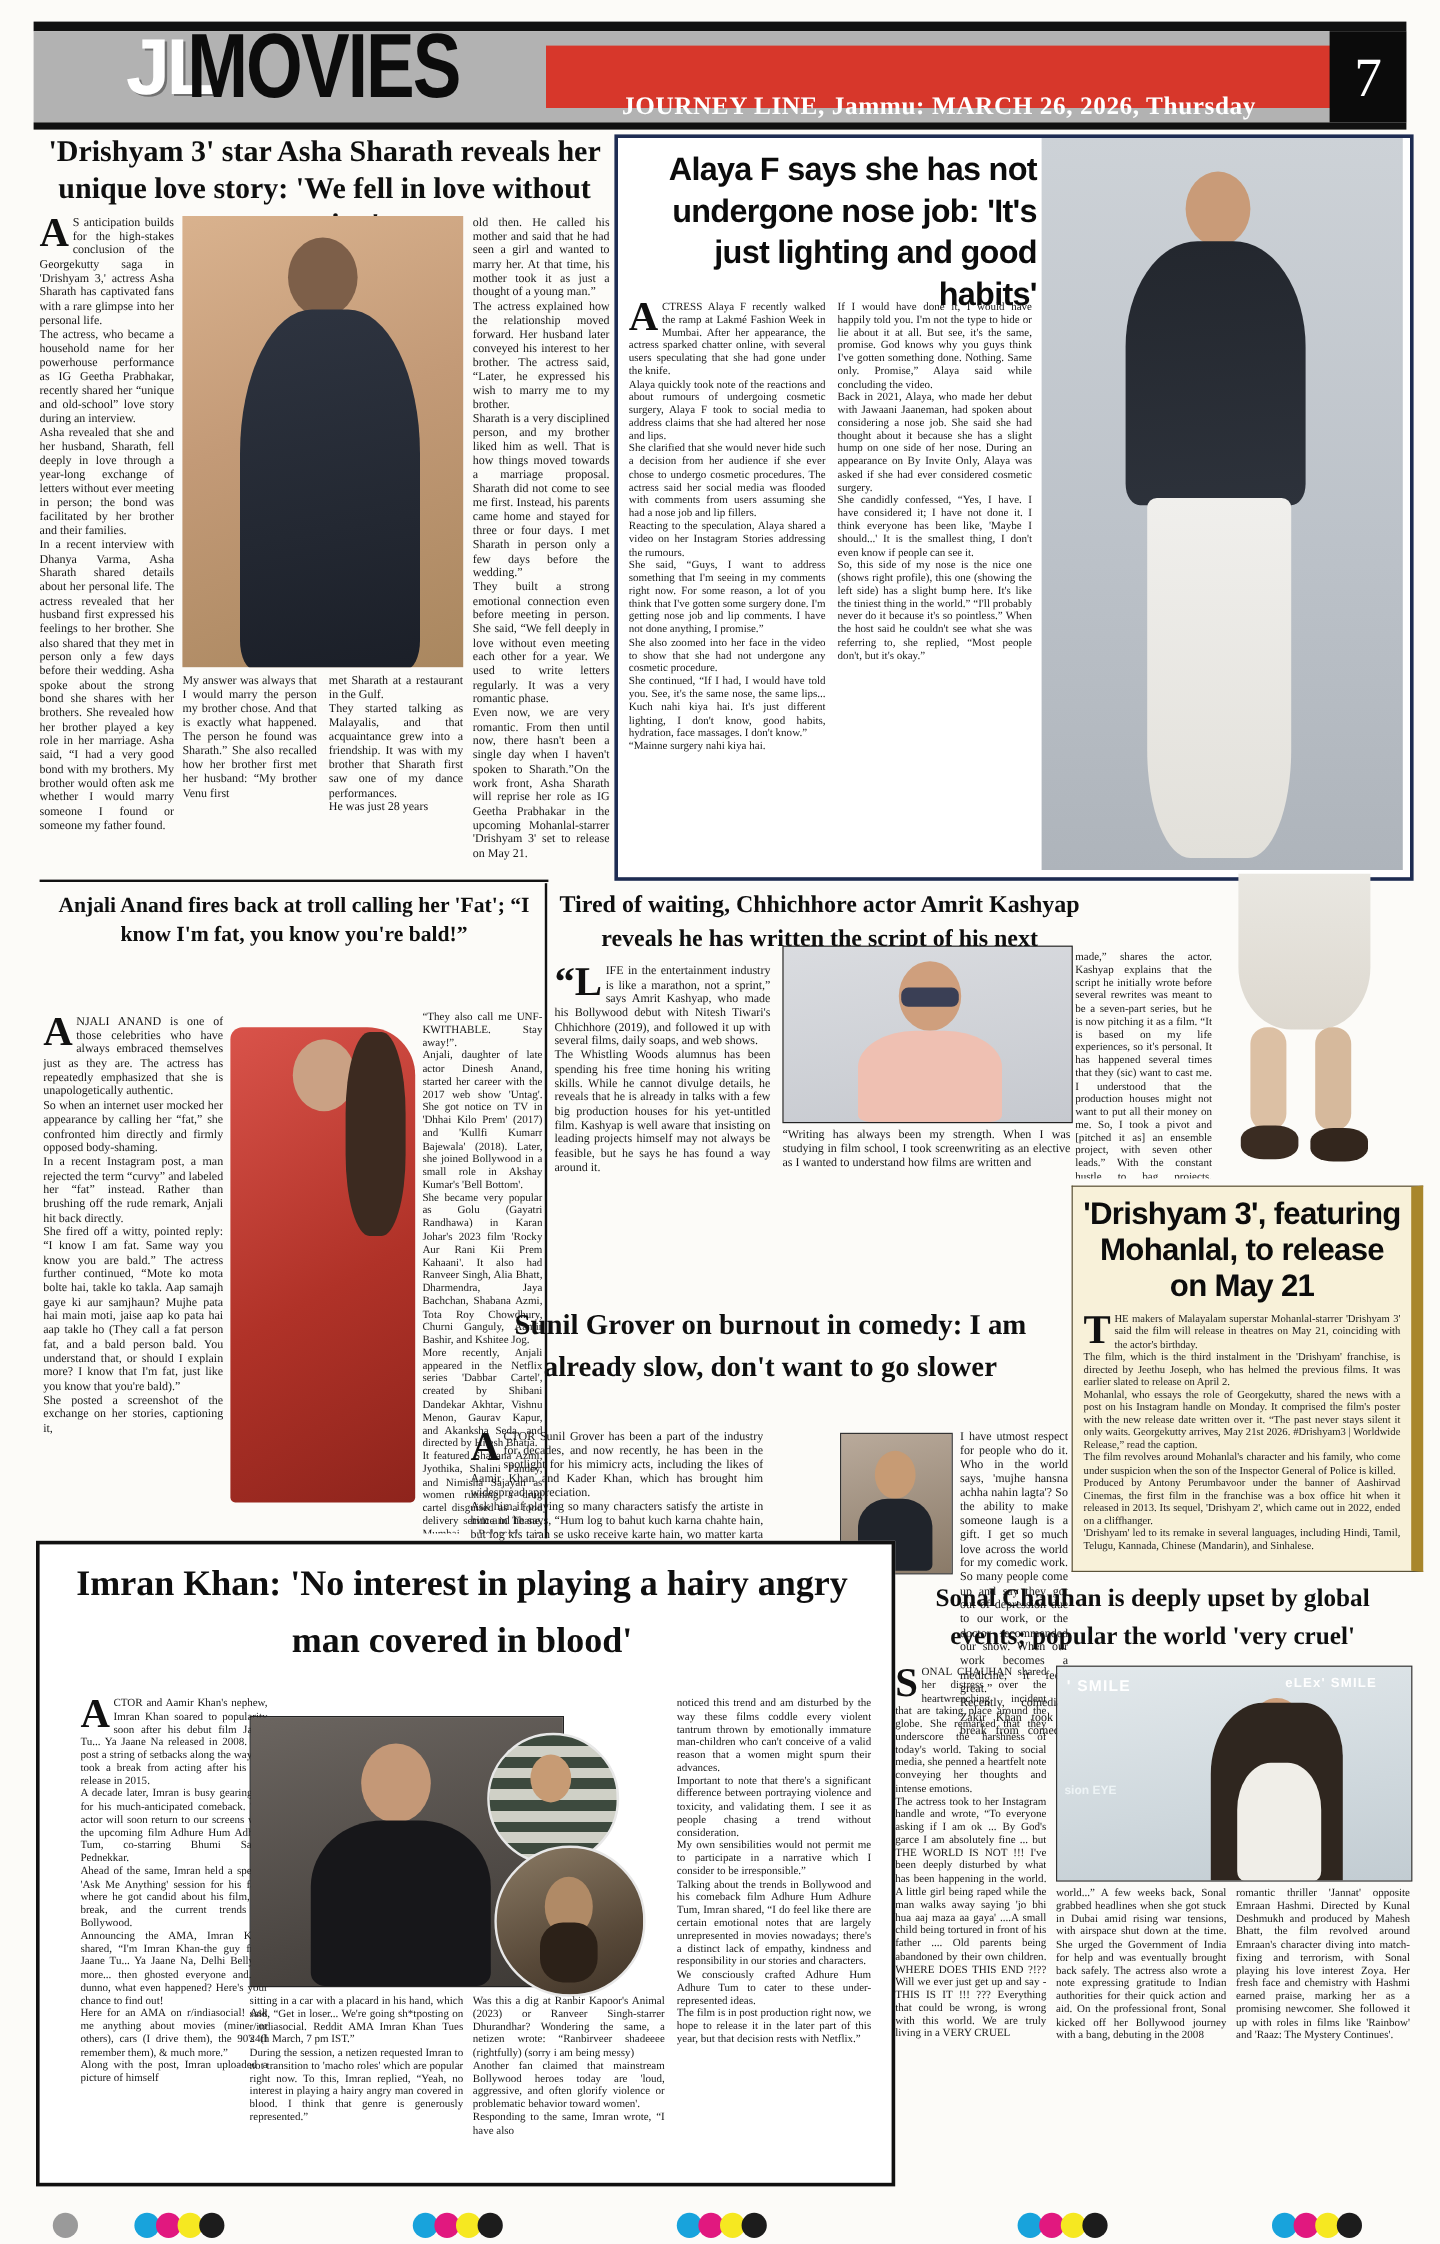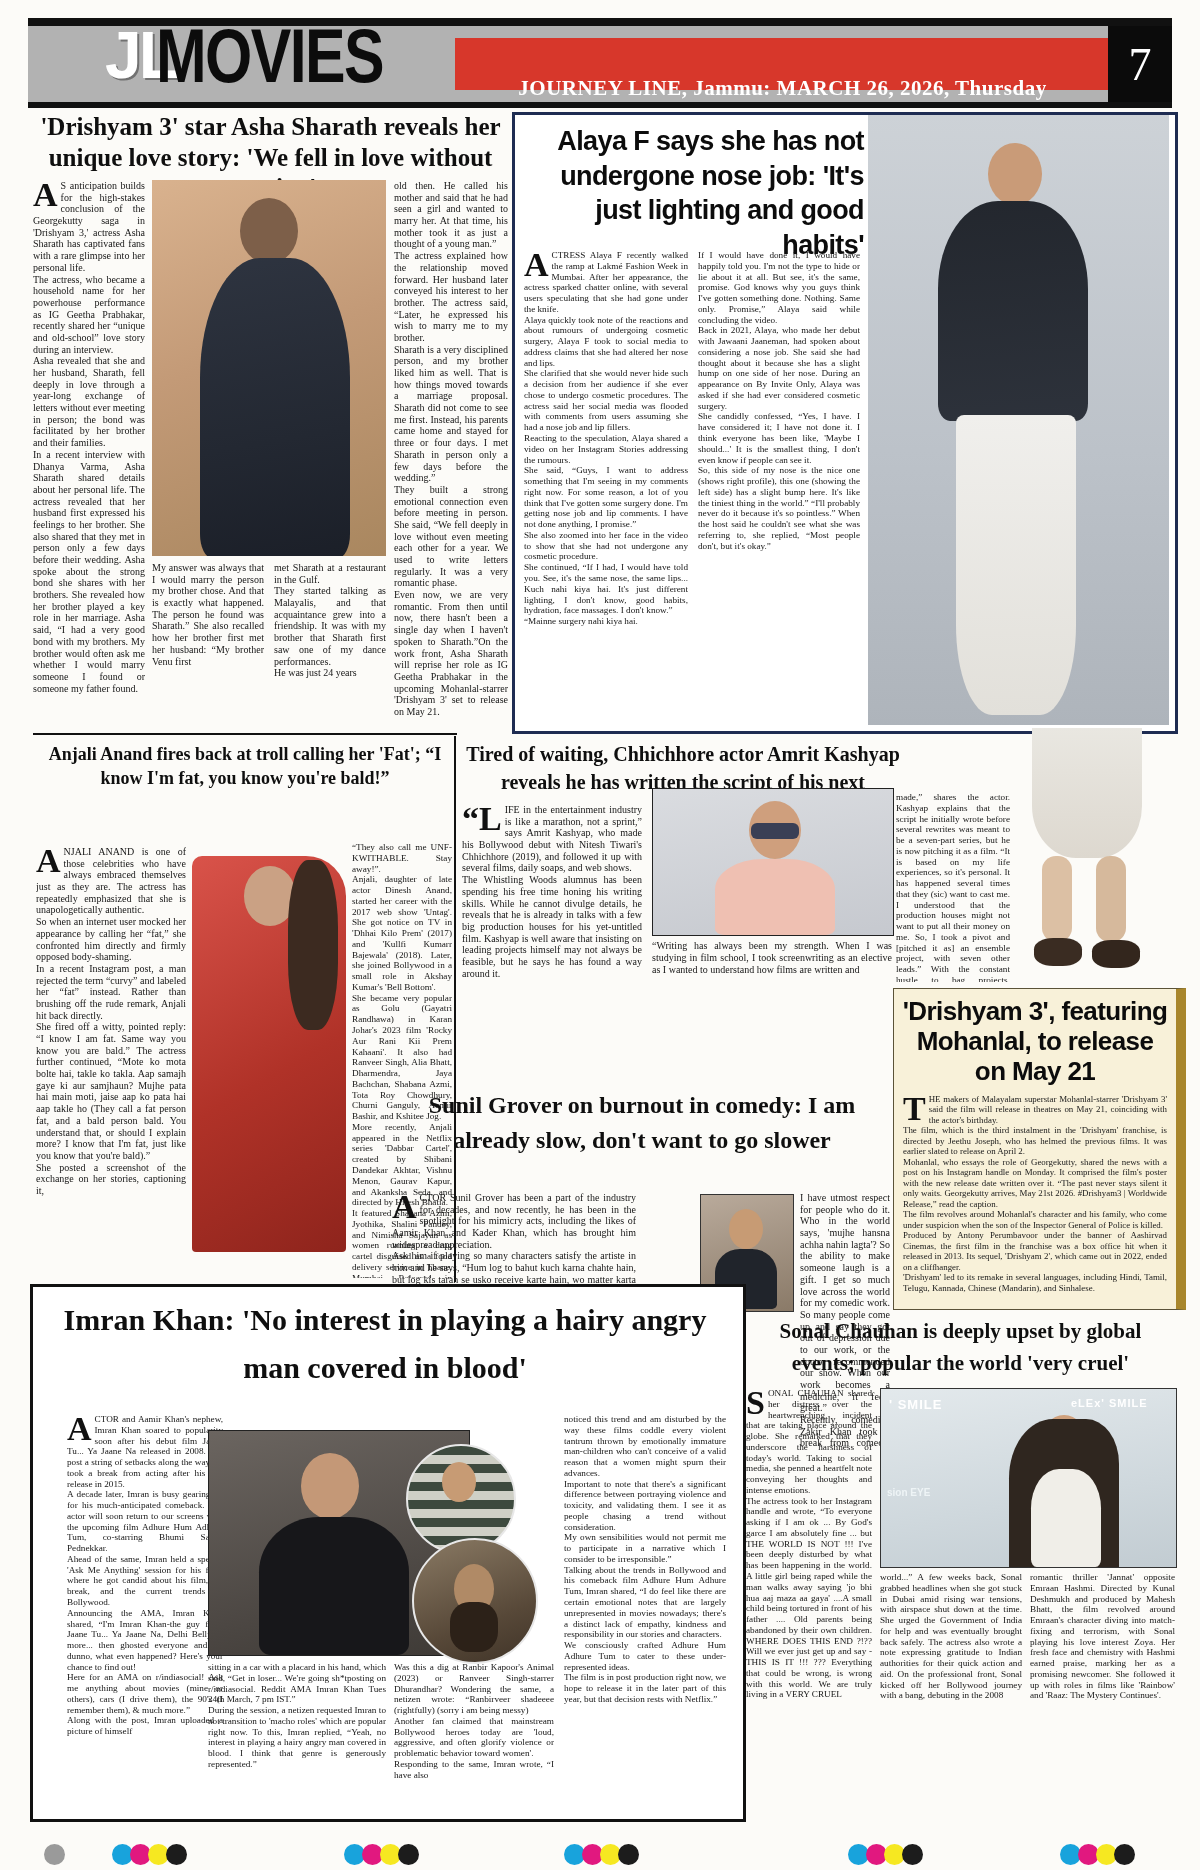--- a/index.html
+++ b/index.html
@@ -71,21 +71,21 @@
 The actress, who became a household name for her powerhouse performance as IG Geetha Prabhakar, recently shared her “unique and old-school” love story during an interview.
 Asha revealed that she and her husband, Sharath, fell deeply in love through a year-long exchange of letters without ever meeting in person; the bond was facilitated by her brother and their families.
 In a recent interview with Dhanya Varma, Asha Sharath shared details about her personal life. The actress revealed that her husband first expressed his feelings to her brother. She also shared that they met in person only a few days before their wedding. Asha spoke about the strong bond she shares with her brothers. She revealed how her brother played a key role in her marriage. Asha said, “I had a very good bond with my brothers. My brother would often ask me whether I would marry someone I found or someone my father found.</div>
   <div class="photo" style="left:152px;top:180px;width:234px;height:376px;background:linear-gradient(160deg,#d9b28e,#c39a77 45%,#a9875f);">
     <div class="head" style="left:88px;top:18px;width:58px;height:66px;background:#7d5f49;"></div>
     <div class="torso" style="left:48px;top:78px;width:150px;height:300px;background:linear-gradient(170deg,#2e3440,#232832 60%,#1b1f28);"></div>
   </div>
   <div class="col" style="left:152px;top:562px;width:112px;height:160px;">My answer was always that I would marry the person my brother chose. And that is exactly what happened. The person he found was Sharath.” She also recalled how her brother first met her husband: “My brother Venu first</div>
   <div class="col" style="left:274px;top:562px;width:112px;height:160px;">met Sharath at a restaurant in the Gulf.
 They started talking as Malayalis, and that acquaintance grew into a friendship. It was with my brother that Sharath first saw one of my dance performances.
-He was just 24 years</div>
+He was just 28 years</div>
   <div class="col" style="left:394px;top:180px;width:114px;height:542px;">old then. He called his mother and said that he had seen a girl and wanted to marry her. At that time, his mother took it as just a thought of a young man.”
 The actress explained how the relationship moved forward. Her husband later conveyed his interest to her brother. The actress said, “Later, he expressed his wish to marry me to my brother.
 Sharath is a very disciplined person, and my brother liked him as well. That is how things moved towards a marriage proposal. Sharath did not come to see me first. Instead, his parents came home and stayed for three or four days. I met Sharath in person only a few days before the wedding.”
 They built a strong emotional connection even before meeting in person. She said, “We fell deeply in love without even meeting each other for a year. We used to write letters regularly. It was a very romantic phase.
 Even now, we are very romantic. From then until now, there hasn't been a single day when I haven't spoken to Sharath.”On the work front, Asha Sharath will reprise her role as IG Geetha Prabhakar in the upcoming Mohanlal-starrer 'Drishyam 3' set to release on May 21.</div>
 
   <div class="box" style="left:512px;top:112px;width:660px;height:616px;border:3px solid #1e2c52;"></div>
   <div class="hl-cond" style="left:524px;top:124px;width:340px;font-size:27px;line-height:1.28;">Alaya F says she has not undergone nose job: 'It's just lighting and good habits'</div>
   <div class="col col-sm dc" style="left:524px;top:250px;width:164px;height:468px;">ACTRESS Alaya F recently walked the ramp at Lakmé Fashion Week in Mumbai. After her appearance, the actress sparked chatter online, with several users speculating that she had gone under the knife.
 Alaya quickly took note of the reactions and about rumours of undergoing cosmetic surgery, Alaya F took to social media to address claims that she had altered her nose and lips.

